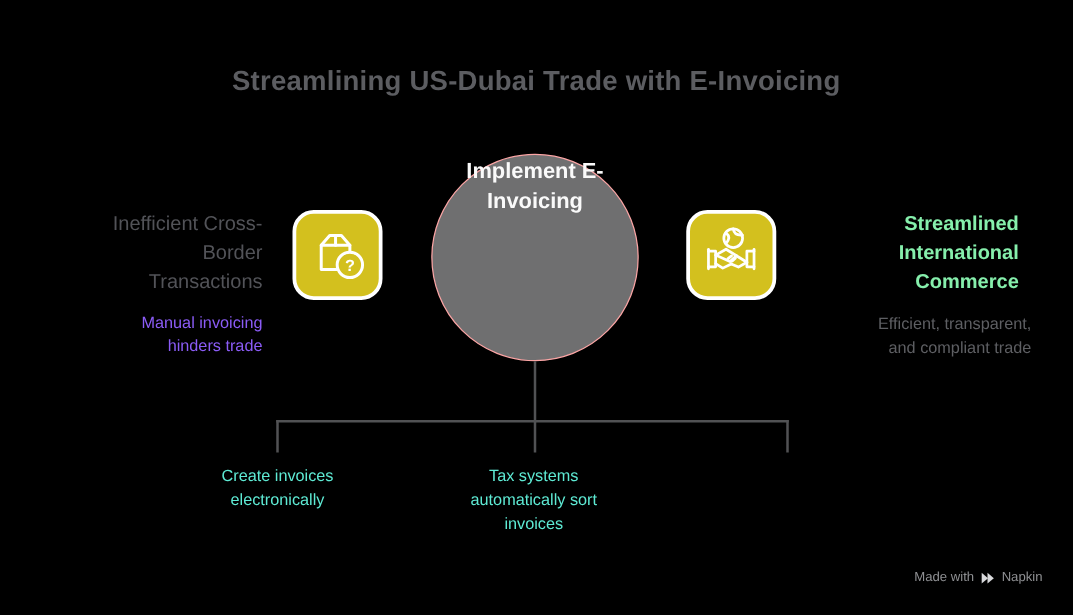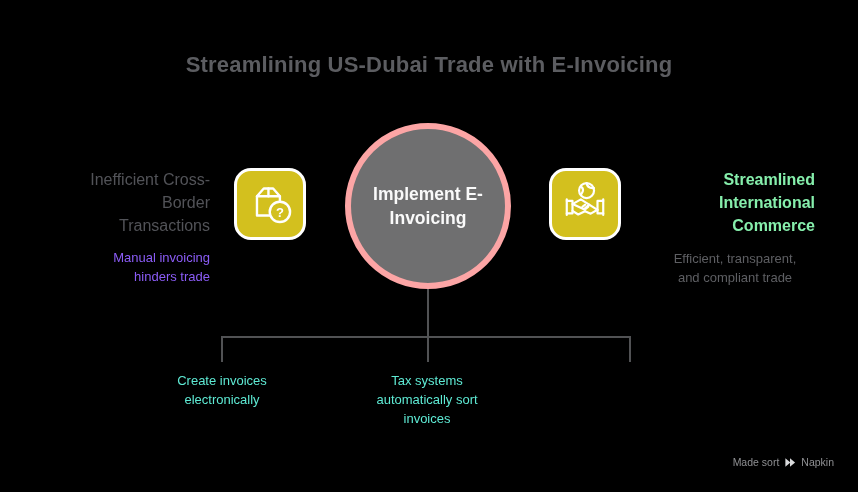--- a/index.html
+++ b/index.html
@@ -20,36 +20,36 @@
   .left-subtitle{
     position:absolute;left:38px;top:248px;width:172px;text-align:right;
     font-size:13px;line-height:19px;color:#8b5cf6;
   }
   
   .right-heading{
     position:absolute;left:645px;top:168px;width:170px;text-align:right;
     font-size:16px;line-height:23px;font-weight:bold;color:#86efac;
   }
   .right-subtitle{
-    position:absolute;left:645px;top:249px;width:180px;text-align:center;
+    position:absolute;left:645px;top:249px;width:180px;text-align:right;
     font-size:13px;line-height:19px;color:#5e5f63;
   }
   
   .icon-tile{
     position:absolute;width:72px;height:72px;box-sizing:border-box;
     background:#d3c01e;border:3px solid #fff;border-radius:17px;
     display:flex;align-items:center;justify-content:center;
   }
   .icon-tile.left{left:234px;top:168px;}
   .icon-tile.right{left:549px;top:168px;}
   
   .circle{
     position:absolute;left:345px;top:123px;width:166px;height:166px;box-sizing:border-box;
-    background:#6f6f70;border:6px solid #fca5a5;border-radius:50%;
-    display:flex;align-items:center;justify-content:center;text-align:center;
+    background:#6f6f70;border:1px solid #fca5a5;border-radius:50%;
+    display:flex;align-items:flex-start;justify-content:center;text-align:center;
   }
   .circle .label{font-size:17.5px;line-height:24px;font-weight:bold;color:#fafafa;}
   
   .line{position:absolute;background:#515254;}
   .v-center{left:427px;top:289px;width:2px;height:73px;}
   .h-main{left:221px;top:336px;width:410px;height:2px;}
   .v-left{left:221px;top:336px;width:2px;height:26px;}
   .v-right{left:629px;top:336px;width:2px;height:26px;}
   
   .step{
@@ -132,21 +132,21 @@
   <div class="line v-left"></div>
   <div class="line v-right"></div>
 
   <div class="step s1 pre">Create invoices
 electronically</div>
   <div class="step s2 pre">Tax systems
 automatically sort
 invoices</div>
 
   <div class="watermark">
-    <span>Made sort</span>
+    <span>Made with</span>
     <span>
       <svg width="12" height="11" viewBox="0 0 14 13">
         <path d="M1.5 1.5 L7.5 6.5 L1.5 11.5 Z" fill="#d9dadc"></path>
         <path d="M7 1.5 L13 6.5 L7 11.5 Z" fill="#d9dadc"></path>
       </svg>
     </span>
     <span class="brand">Napkin</span>
   </div>
 
 </div>

